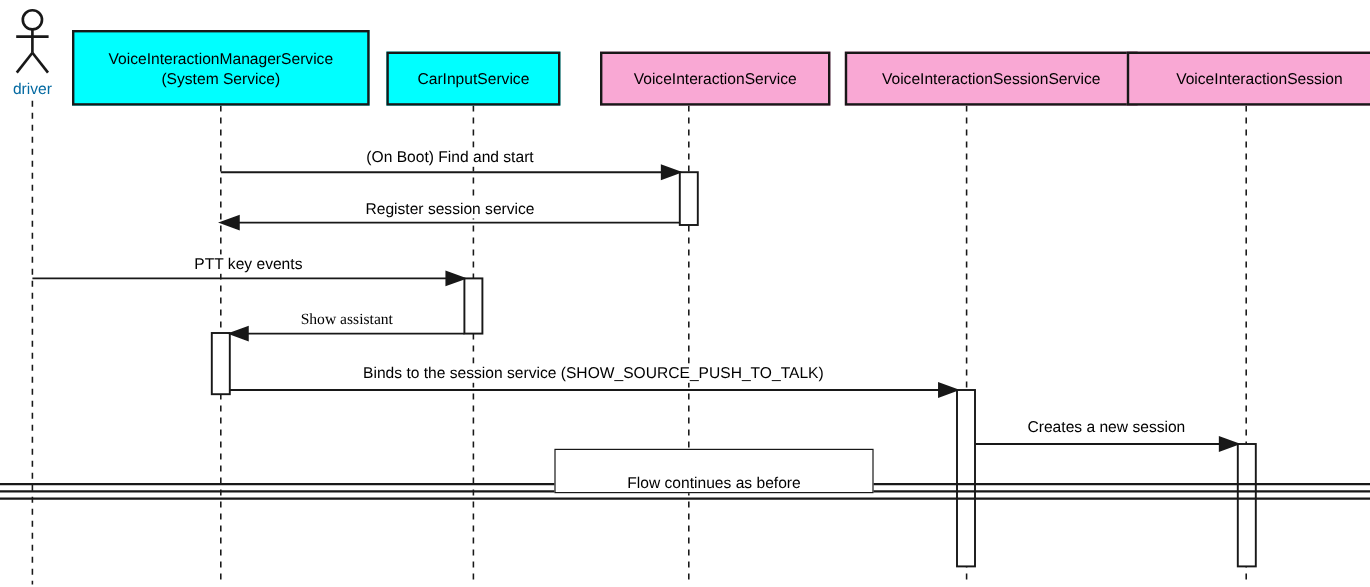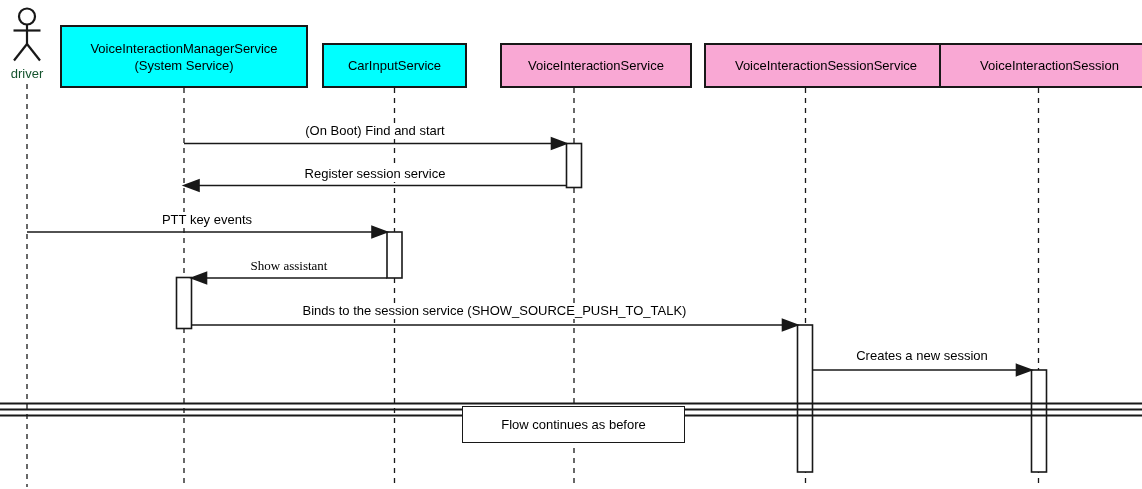--- a/index.html
+++ b/index.html
@@ -34,21 +34,21 @@
     font-size: 13px;
     line-height: 17px;
     color: #000;
   }
   .participant.cyan  { background: #00ffff; }
   .participant.green { background: #f9a8d4; margin-left: 21px; }
   .actor-label {
     position: absolute;
     text-align: center;
     font-size: 13px;
-    color: #14532d;
+    color: #0369a1;
   }
   .msg-label {
     position: absolute;
     text-align: center;
     font-size: 13px;
     line-height: 16px;
     height: 16px;
     white-space: nowrap;
     color: #000;
   }
@@ -168,17 +168,17 @@
   </div>
 
   <div class="msg-label" style="left:813px; width:218px; top:348px;">
     <span>Creates a new session</span>
   </div>
 
   <div class="msg-label" style="left:191px; width:607px; top:303px;">
     <span>Binds to the session service (SHOW_SOURCE_PUSH_TO_TALK)</span>
   </div>
 
-  <div class="divider-box" style="left:462px; top:406px; width:223px; height:37px;">
+  <div class="divider-box" style="left:462px; top:374px; width:266px; height:37px;align-items:flex-end;">
     <span>Flow continues as before</span>
   </div>
 
 </div>
 
 </body></html>

